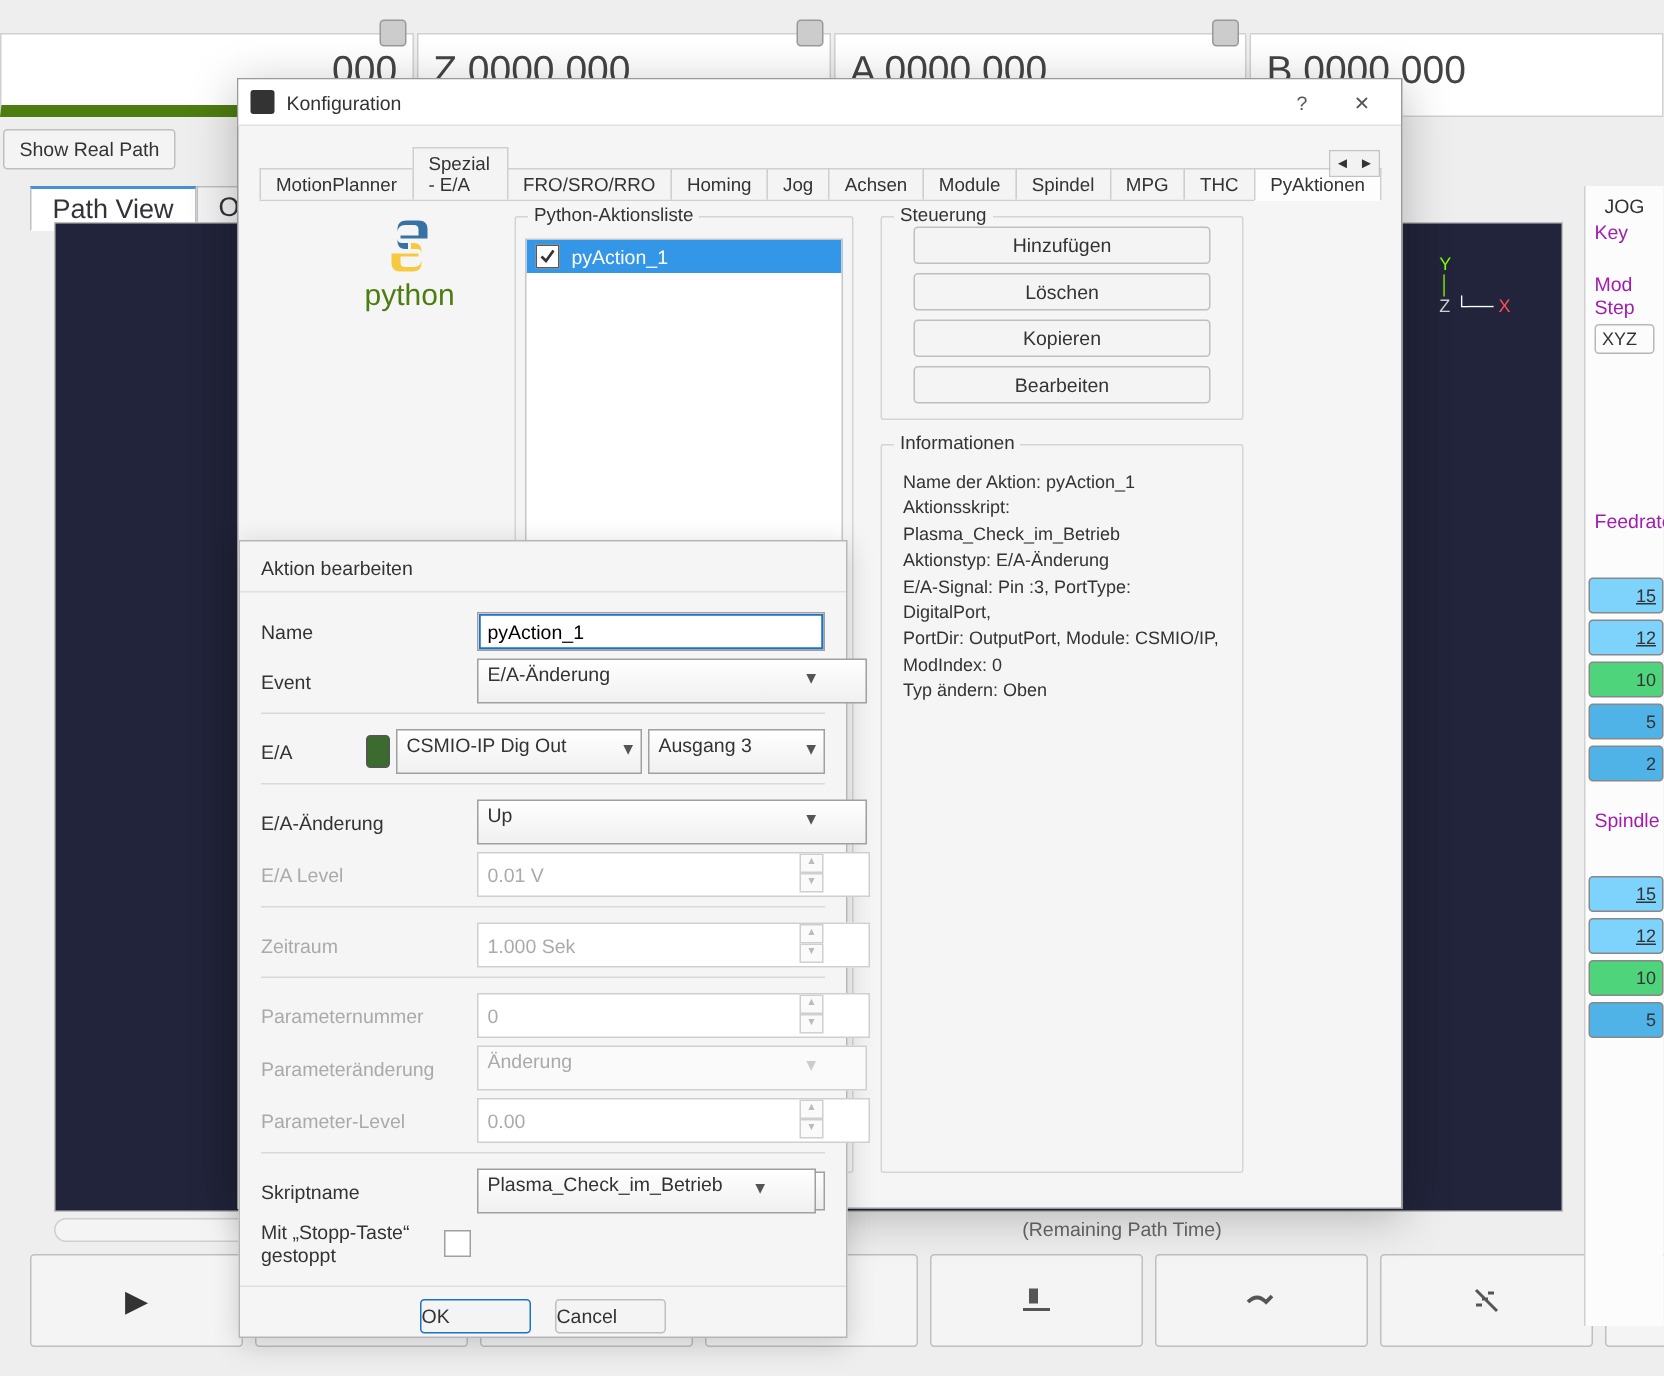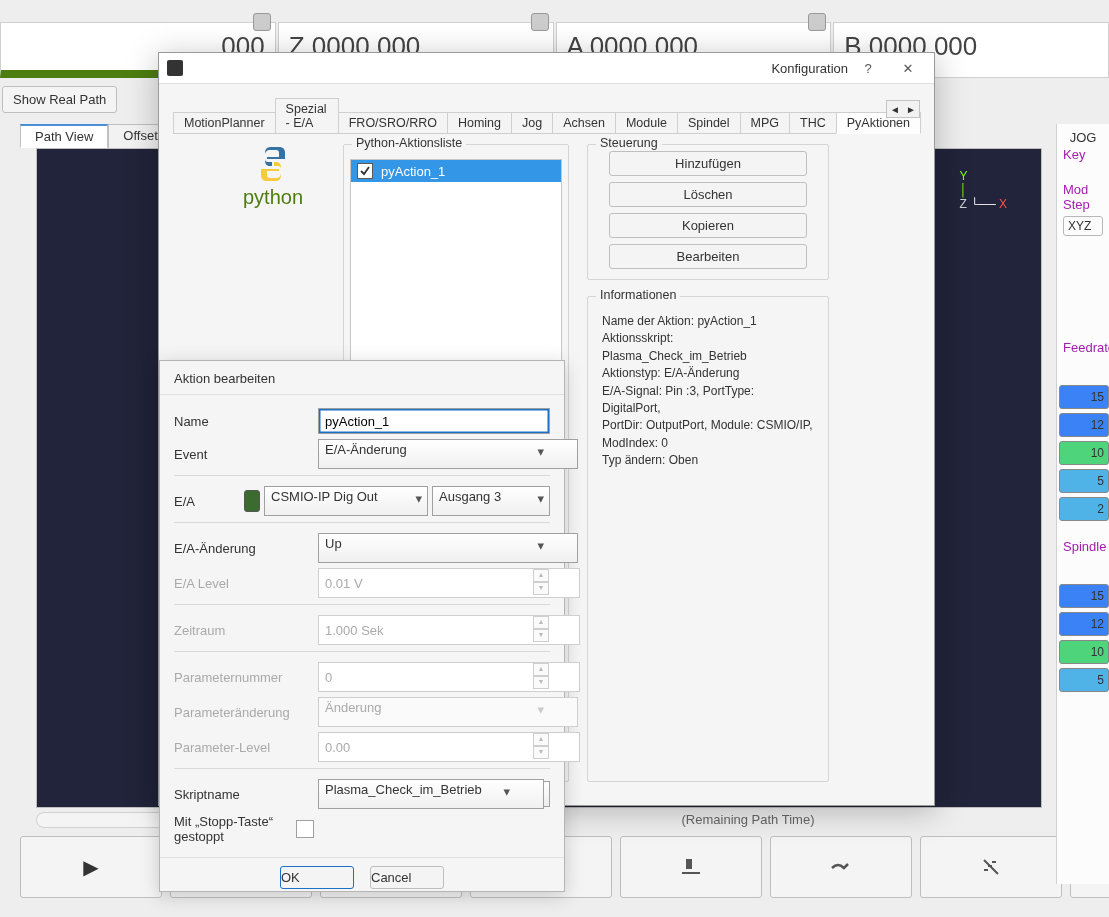--- a/index.html
+++ b/index.html
@@ -12,47 +12,47 @@
   overflow: hidden;
 }
 
 .dro-bar { position: absolute; top: 22px; left: 0; right: 0; height: 56px; display:flex; gap:2px; }
 .dro-cell { flex:1; background:#fff; border:1px solid #d0d0d0; font-size:26px; font-family:"Segoe UI",Arial; padding:8px 10px; color:#444; position:relative;}
 .dro-cell.first { border-bottom: 8px solid #4d7c0f; text-align: right; }
 .dro-knob { position:absolute; top:-10px; right:4px; width:16px; height:16px; background:#ccc; border:1px solid #999; border-radius:3px; }
 .row-btns { position:absolute; top:80px; left:0; padding:6px 0 0 2px; }
 .btn { display:inline-block; background:#f4f4f4; border:1px solid #bfbfbf; border-radius:3px; padding:5px 10px; font-size:13px; cursor:pointer; }
 .tabs-path { position:absolute; top:124px; left:20px; display:flex; gap:0; }
-.tabs-path .tab { border:1px solid #bfbfbf; border-bottom:none; background:#f2f2f2; padding:3px 14px; font-size:13px; }
+.tabs-path .tab { border:1px solid #bfbfbf; border-bottom:none; background:#f2f2f2; padding:3px 14px; font-size:18px; }
 .tabs-path .tab.active { background:#fff; border-bottom:1px solid #fff; border-top:2px solid #4a90d9;}
 .pathview { position:absolute; top:148px; left:36px; width:1004px; height:658px; background:#21243a; border:1px solid #bfbfbf; }
 .axis-indicator { position:absolute; top:20px; right:34px; font-size:12px; color:#fff;}
 .axis-indicator .y { color:#7fff00;}
 .axis-indicator .x { color:#ff5050;}
 .axis-indicator .z { color:#d0d0d0;}
 .path-time { position:absolute; top:812px; left:36px; width:1004px; font-size:13px; color:#333; text-align:center;}
 .path-time .rem { color:#666; display:inline-block; margin-left:420px;}
 .hscroll { position:absolute; top:812px; left:36px; width:470px; height:14px; background:#f4f4f4; border:1px solid #cfcfcf; border-radius:8px;}
 .playbar { position:absolute; top:836px; left:20px; display:flex; gap:8px; }
 .playbar .btn { width:120px; height:50px; font-size:20px; text-align:center; display:flex; align-items:center; justify-content:center;}
 .right-panel { position:absolute; top:124px; right:0; width:52px; height:760px; background:#fcfcfc; border-left:1px solid #d0d0d0; font-size:13px; }
 .right-panel .h { font-size:13px; text-align:center; margin:6px 0 2px; color:#333;}
 .right-panel .lbl { font-size:13px; margin-left:6px; color:#a21caf;}
 .right-panel .xyz { margin:4px 6px; border:1px solid #b8b8b8; border-radius:3px; padding:2px 4px; font-size:12px;}
 .right-panel .chipcol { display:flex; flex-direction:column; gap:2px; padding:4px 0; }
 .chip { height:22px; margin:0 0 2px 2px; border:1px solid #888; border-radius:3px; font-size:12px; display:flex; align-items:center; justify-content:flex-end; padding:0 4px;}
-.chip.o { background:#3b82f6;}
+.chip.o { background:#7dd3fc;text-decoration:underline;}
 .chip.g { background:#4ed47b;}
 .chip.b { background:#4fb3e8;}
 
 
 .dialog { position:absolute; top:52px; left:158px; width:775px; height:752px; background:#f5f5f5; border:1px solid #9a9a9a; box-shadow:0 5px 30px rgba(0,0,0,.25);}
 .dialog .titlebar { height:30px; display:flex; align-items:center; padding:0 6px 0 8px; background:#fff; border-bottom:1px solid #e0e0e0;}
 .dialog .titlebar .logo { width:16px; height:16px; background:#333; border-radius:2px; margin-right:8px;}
-.dialog .titlebar .title { flex:1; font-size:13px; color:#333;text-align:right;}
+.dialog .titlebar .title { flex:1; font-size:13px; color:#333;}
 .dialog .titlebar .winbtn { width:40px; height:30px; display:flex; align-items:center; justify-content:center; color:#555; cursor:pointer;}
 .dialog .tabbar { margin:14px 14px 0; display:flex; align-items:flex-end; gap:0; border-bottom:1px solid #cfcfcf; position:relative;}
 .dialog .tabbar .spin { position:absolute; right:0; top:2px; display:flex; border:1px solid #c3c3c3;}
 .dialog .tabbar .spin div { width:16px; height:16px; display:flex; align-items:center; justify-content:center; font-size:10px; background:#f2f2f2; cursor:pointer;}
 .dialog .tabbar .t { border:1px solid #cfcfcf; border-bottom:none; background:#f4f4f4; padding:3px 10px; font-size:12.5px; margin-right:-1px; cursor:pointer; }
 .dialog .tabbar .t.active { background:#fdfdfd; border-bottom:1px solid #fdfdfd; position:relative; top:1px;}
 .dialog .content { padding:10px 20px 0; position:relative; height:690px;}
 .pylogo { position:absolute; top:10px; left:84px; text-align:left; font-size:20px; color:#4d7c0f;}
 .pylogo svg { display:block; margin:0 auto 2px;}
 

